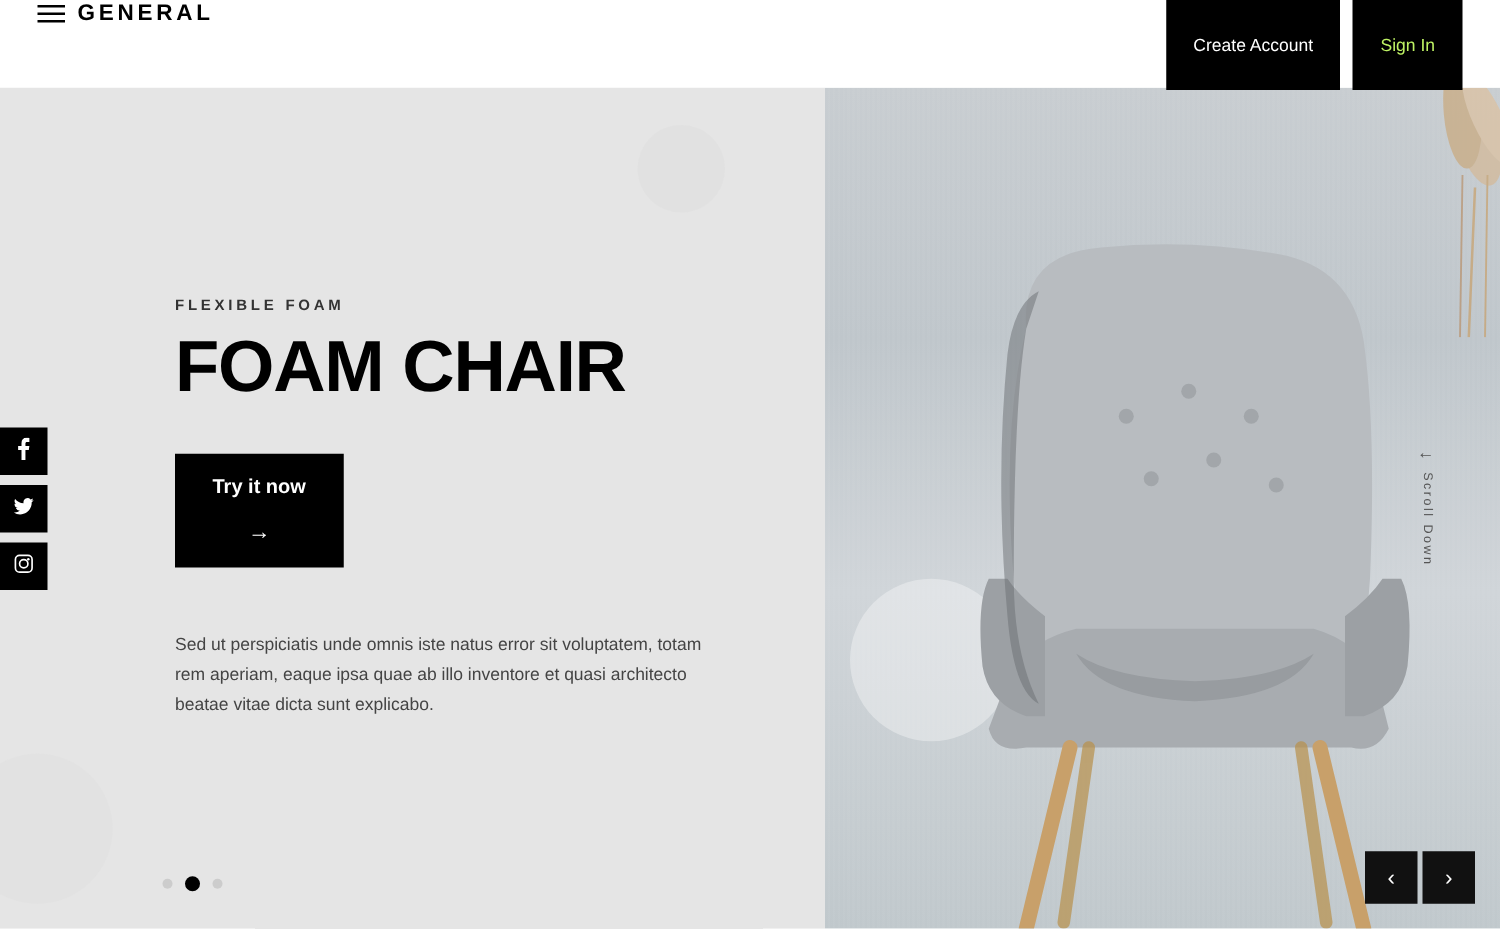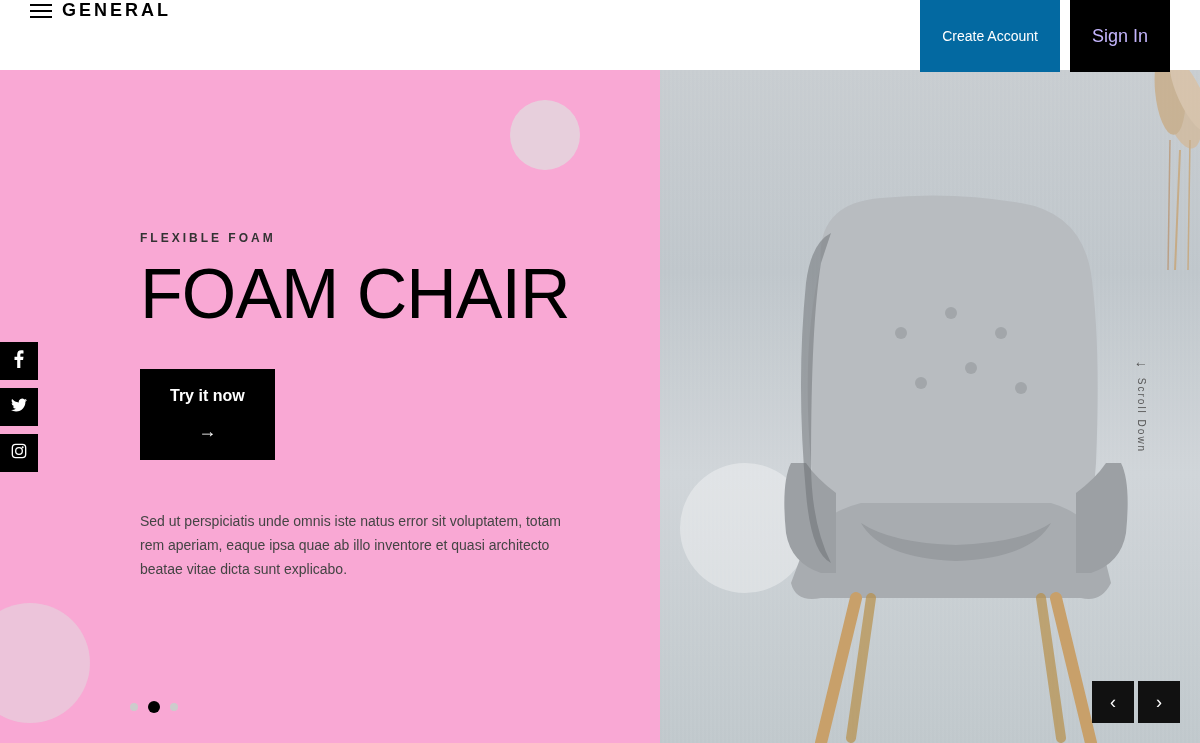--- a/index.html
+++ b/index.html
@@ -45,34 +45,34 @@
       font-size: 18px;
       font-weight: 700;
       letter-spacing: 3px;
       color: #000;
     }
     .nav-right {
       display: flex;
       gap: 10px;
     }
     .btn-create {
-      background: #0369a1;
+      background: #000000;
       color: #fff;
       border: none;
       padding: 28px 22px;
       font-size: 14px;
       cursor: pointer;
       font-weight: 500;
     }
     .btn-signin {
       background: #000;
-      color: #c4b5fd;
+      color: #bef264;
       border: none;
       padding: 10px 22px;
-      font-size: 18px;
+      font-size: 14px;
       cursor: pointer;
       font-weight: 500;
     }
 
     
     .hero {
       position: absolute;
       top: 70px;
       left: 0;
       right: 0;
@@ -81,21 +81,21 @@
     }
 
     
     .hero-left {
       position: relative;
       width: 55%;
       display: flex;
       flex-direction: column;
       justify-content: center;
       padding: 30px 44px 30px 140px;
-      background: #f9a8d4;
+      background: #e5e5e5;
     }
 
     
     .circle-top-right {
       position: absolute;
       top: 30px;
       right: 80px;
       width: 70px;
       height: 70px;
       border-radius: 50%;
@@ -115,22 +115,22 @@
 
     .sub-title {
       font-size: 12px;
       letter-spacing: 3px;
       color: #333;
       font-weight: 600;
       margin-bottom: 14px;
       text-transform: uppercase;
     }
     .main-title {
-      font-size: 70px;
-      font-weight: 400;
+      font-size: 58px;
+      font-weight: 700;
       color: #000;
       line-height: 1;
       margin-bottom: 40px;
       letter-spacing: -1px;
     }
     .try-btn {
       display: inline-flex;
       align-items: center;
       gap: 16px;
       background: #000;

